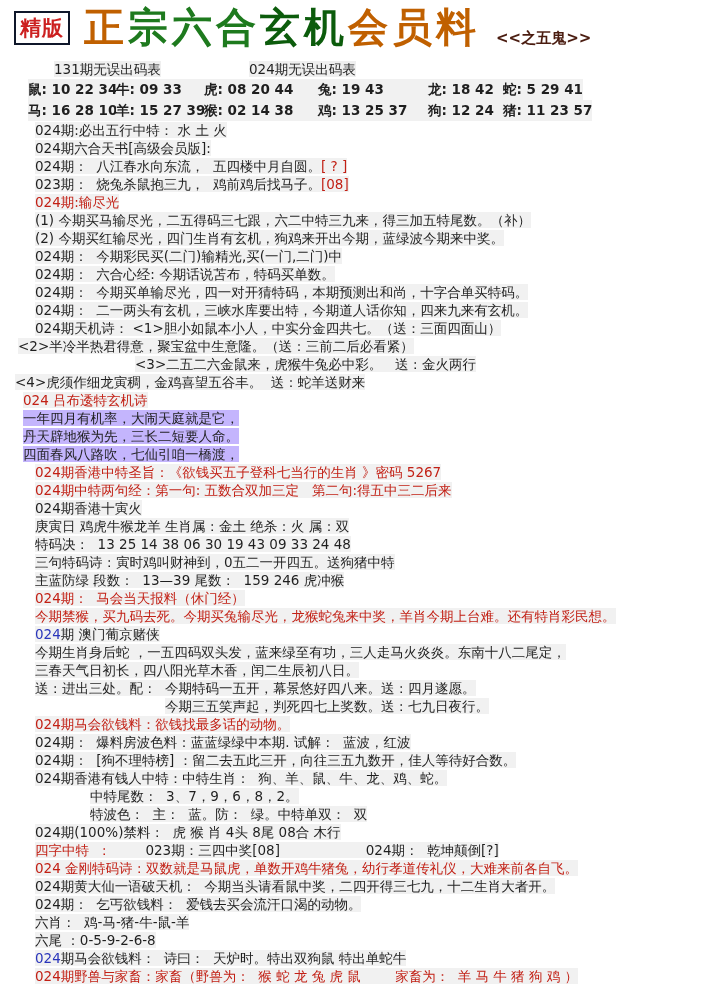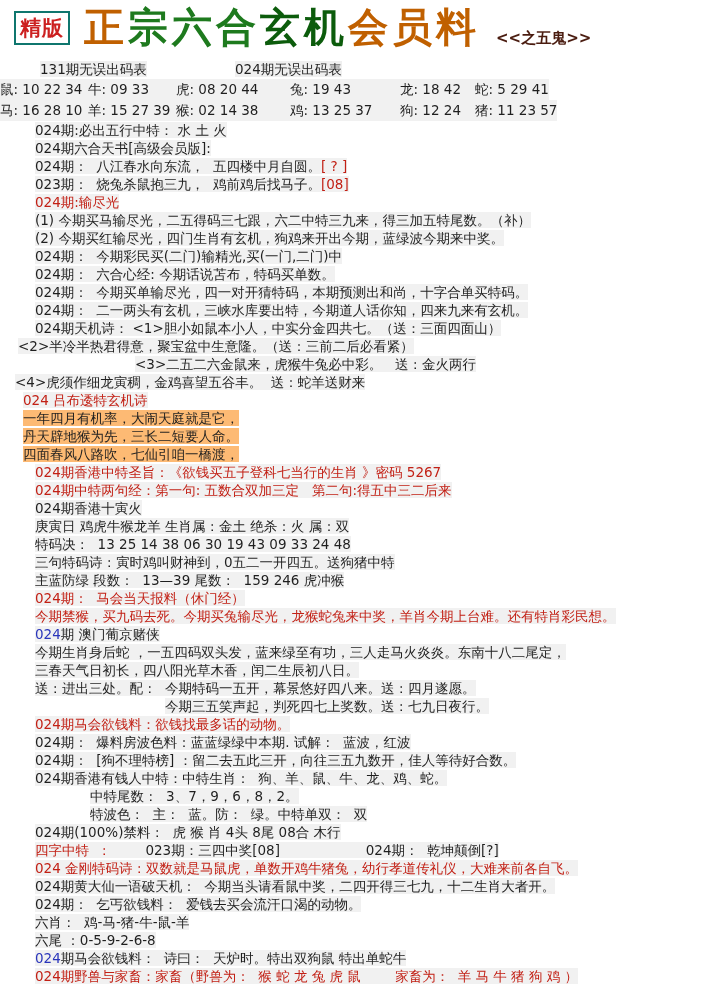--- a/index.html
+++ b/index.html
@@ -1,42 +1,42 @@
 <!DOCTYPE html>
 <html><head>
 <meta charset="utf-8">
 <style>
   html,body{margin:0;padding:0;background:#ffffff;}
   body{width:702px;min-height:1008px;font-family:"DejaVu Sans",sans-serif;color:#1f1f1f;}
   .page{width:702px;position:relative;}
   .header{position:relative;height:56px;}
-  .badge{position:absolute;left:14px;top:11px;border:2px solid #0f766e;color:#cc2020;
+  .badge{position:absolute;left:14px;top:11px;border:2px solid #0f172a;color:#cc2020;
          font-weight:bold;font-size:21px;padding:1px 4px;letter-spacing:1px;background:#fff;}
   .title{position:absolute;left:84px;top:0px;font-size:40px;font-weight:bold;letter-spacing:4px;white-space:nowrap;}
   .edition{position:absolute;left:496px;top:29px;font-weight:bold;font-size:15px;color:#4a1c10;white-space:nowrap;}
-  .codeheads{display:flex;padding-left:40px;margin-top:4px;font-size:13.5px;height:19px;line-height:19px;}
+  .codeheads{display:flex;padding-left:54px;margin-top:4px;font-size:13.5px;height:19px;line-height:19px;}
   .codeheads .ch1{width:195px;}
   .codeheads span b{font-weight:normal;background:#efefef;}
-  .codetable{font-size:13.5px;}
+  .codetable{padding-left:28px;font-size:13.5px;font-weight:bold;}
   .codetable .row{display:flex;height:21px;line-height:21px;white-space:pre;}
   .codetable .cell{background:#f1f1f1;}
   .codetable .cell:nth-child(1){width:88px;}
   .codetable .cell:nth-child(2){width:88px;}
   .codetable .cell:nth-child(3){width:114px;}
   .codetable .cell:nth-child(4){width:110px;}
   .codetable .cell:nth-child(5){width:75px;}
   .lines{padding-left:35px;font-size:13.5px;line-height:18px;white-space:pre-wrap;width:667px;}
   .line{min-height:18px;}
   .line span{background:#f1f1f1;}
   .poems{display:flex;padding-left:23px;font-size:13.5px;line-height:18px;}
   .poem-col-left{width:345px;}
   .poem-col-right{padding-left:15px;}
   .poem-title{color:#c22015;height:18px;}
   .poem-title span{background:#f1f1f1;}
-  .poems .line span{background:#fdba74;text-align:center;}
+  .poems .line span{background:#c4b5fd;text-align:center;}
 </style>
 </head>
 <body>
 
 <div class="page">
 
   <div class="header">
     <span class="badge">精版</span>
     <div class="title"><span style="color: rgb(192, 96, 0);">正</span><span style="color: rgb(30, 122, 30);">宗</span><span style="color: rgb(30, 122, 30);">六</span><span style="color: rgb(30, 122, 30);">合</span><span style="color: rgb(12, 92, 12);">玄</span><span style="color: rgb(12, 92, 12);">机</span><span style="color: rgb(192, 96, 0);">会</span><span style="color: rgb(192, 96, 0);">员</span><span style="color: rgb(192, 96, 0);">料</span></div>
     <span class="edition">&lt;&lt;之五鬼&gt;&gt;</span>

